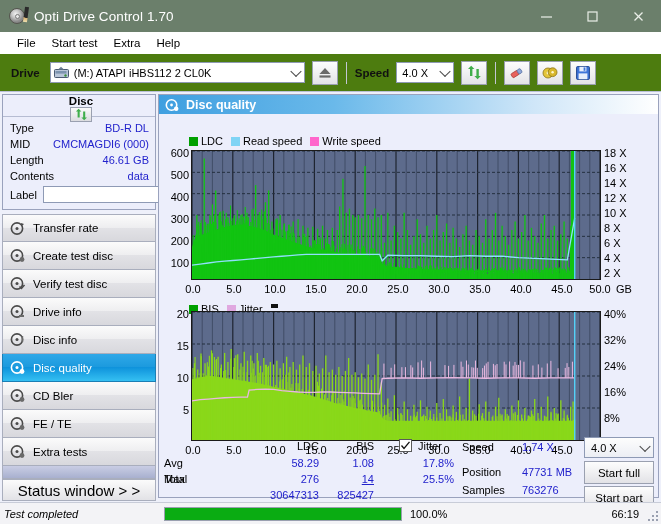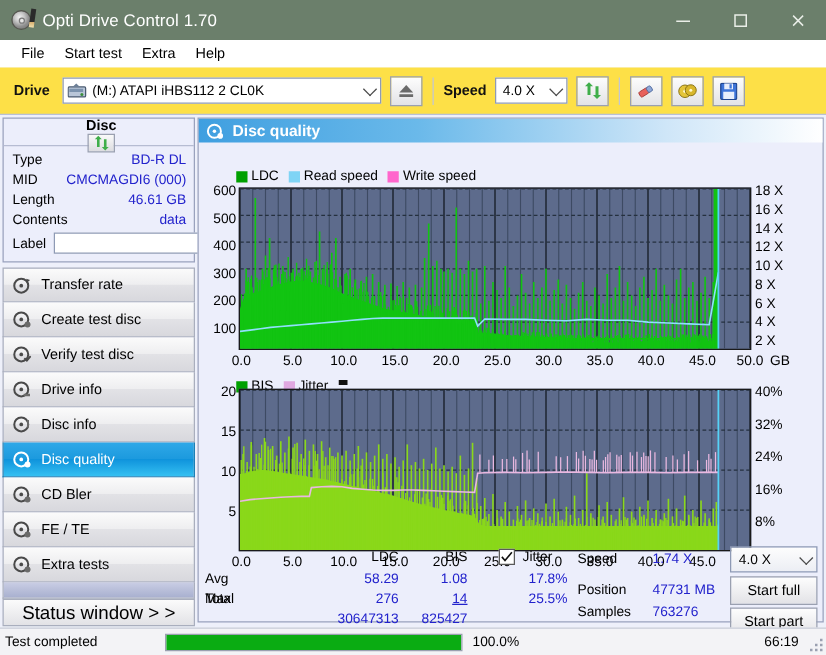--- a/index.html
+++ b/index.html
@@ -46,21 +46,21 @@
   
   .menubar {
     position:absolute; left:0; top:32px; width:661px; height:22px;
     background:#ffffff; display:flex; align-items:center; padding-left:9px;
   }
   .menu-item { padding:2px 8px; font-size:11.5px; color:#000; }
 
   
   .toolbar {
     position:absolute; left:0; top:54px; width:661px; height:38px;
-    background:#fde047; border-bottom:1px solid #b9c0d6;
+    background:#4d7c0f; border-bottom:1px solid #b9c0d6;
     display:flex; align-items:center;
   }
   .tb-label { font-size:11.5px; font-weight:bold; color:#111; }
   .combo {
     height:21px; background:#fff; border:1px solid #8e9ab5;
     display:flex; align-items:center; position:relative; font-size:11px;
     padding-left:3px;
   }
   .combo .chev {
     position:absolute; right:4px; top:50%; transform:translateY(-60%);
@@ -1952,21 +1952,21 @@
       <div class="combo" style="position:absolute; left:425px; top:-3px; width:70px; height:21px; padding-left:6px; background:linear-gradient(to bottom,#fdfdfd,#eceef4);">
         <span>4.0 X</span>
         <span class="chev"></span>
       </div>
       <div class="btn" style="position:absolute; left:425px; top:21px; width:70px; height:23px;">Start full</div>
       <div class="btn" style="position:absolute; left:425px; top:46px; width:70px; height:23px;">Start part</div>
     </div>
   </div>
 
   <div class="statusbar">
-    <div class="sb-cell" style="width:132px; padding-left:4px;">Test completed</div>
+    <div class="sb-cell" style="width:164px; padding-left:4px;font-style:italic;">Test completed</div>
     <div class="progress-outer">
       <div class="progress-inner" id="progress-inner" style="width: 100%;"></div>
     </div>
     <div class="sb-cell" style="width:80px; padding-left:8px;">100.0%</div>
     <div class="sb-cell" style="flex:1; justify-content:flex-end; padding-right:22px;">66:19</div>
     <div class="grip">
       <i style="right:0;bottom:0"></i>
         <i style="right:4px;bottom:0"></i>
         <i style="right:8px;bottom:0"></i>
       <i style="right:0;bottom:4px"></i>

